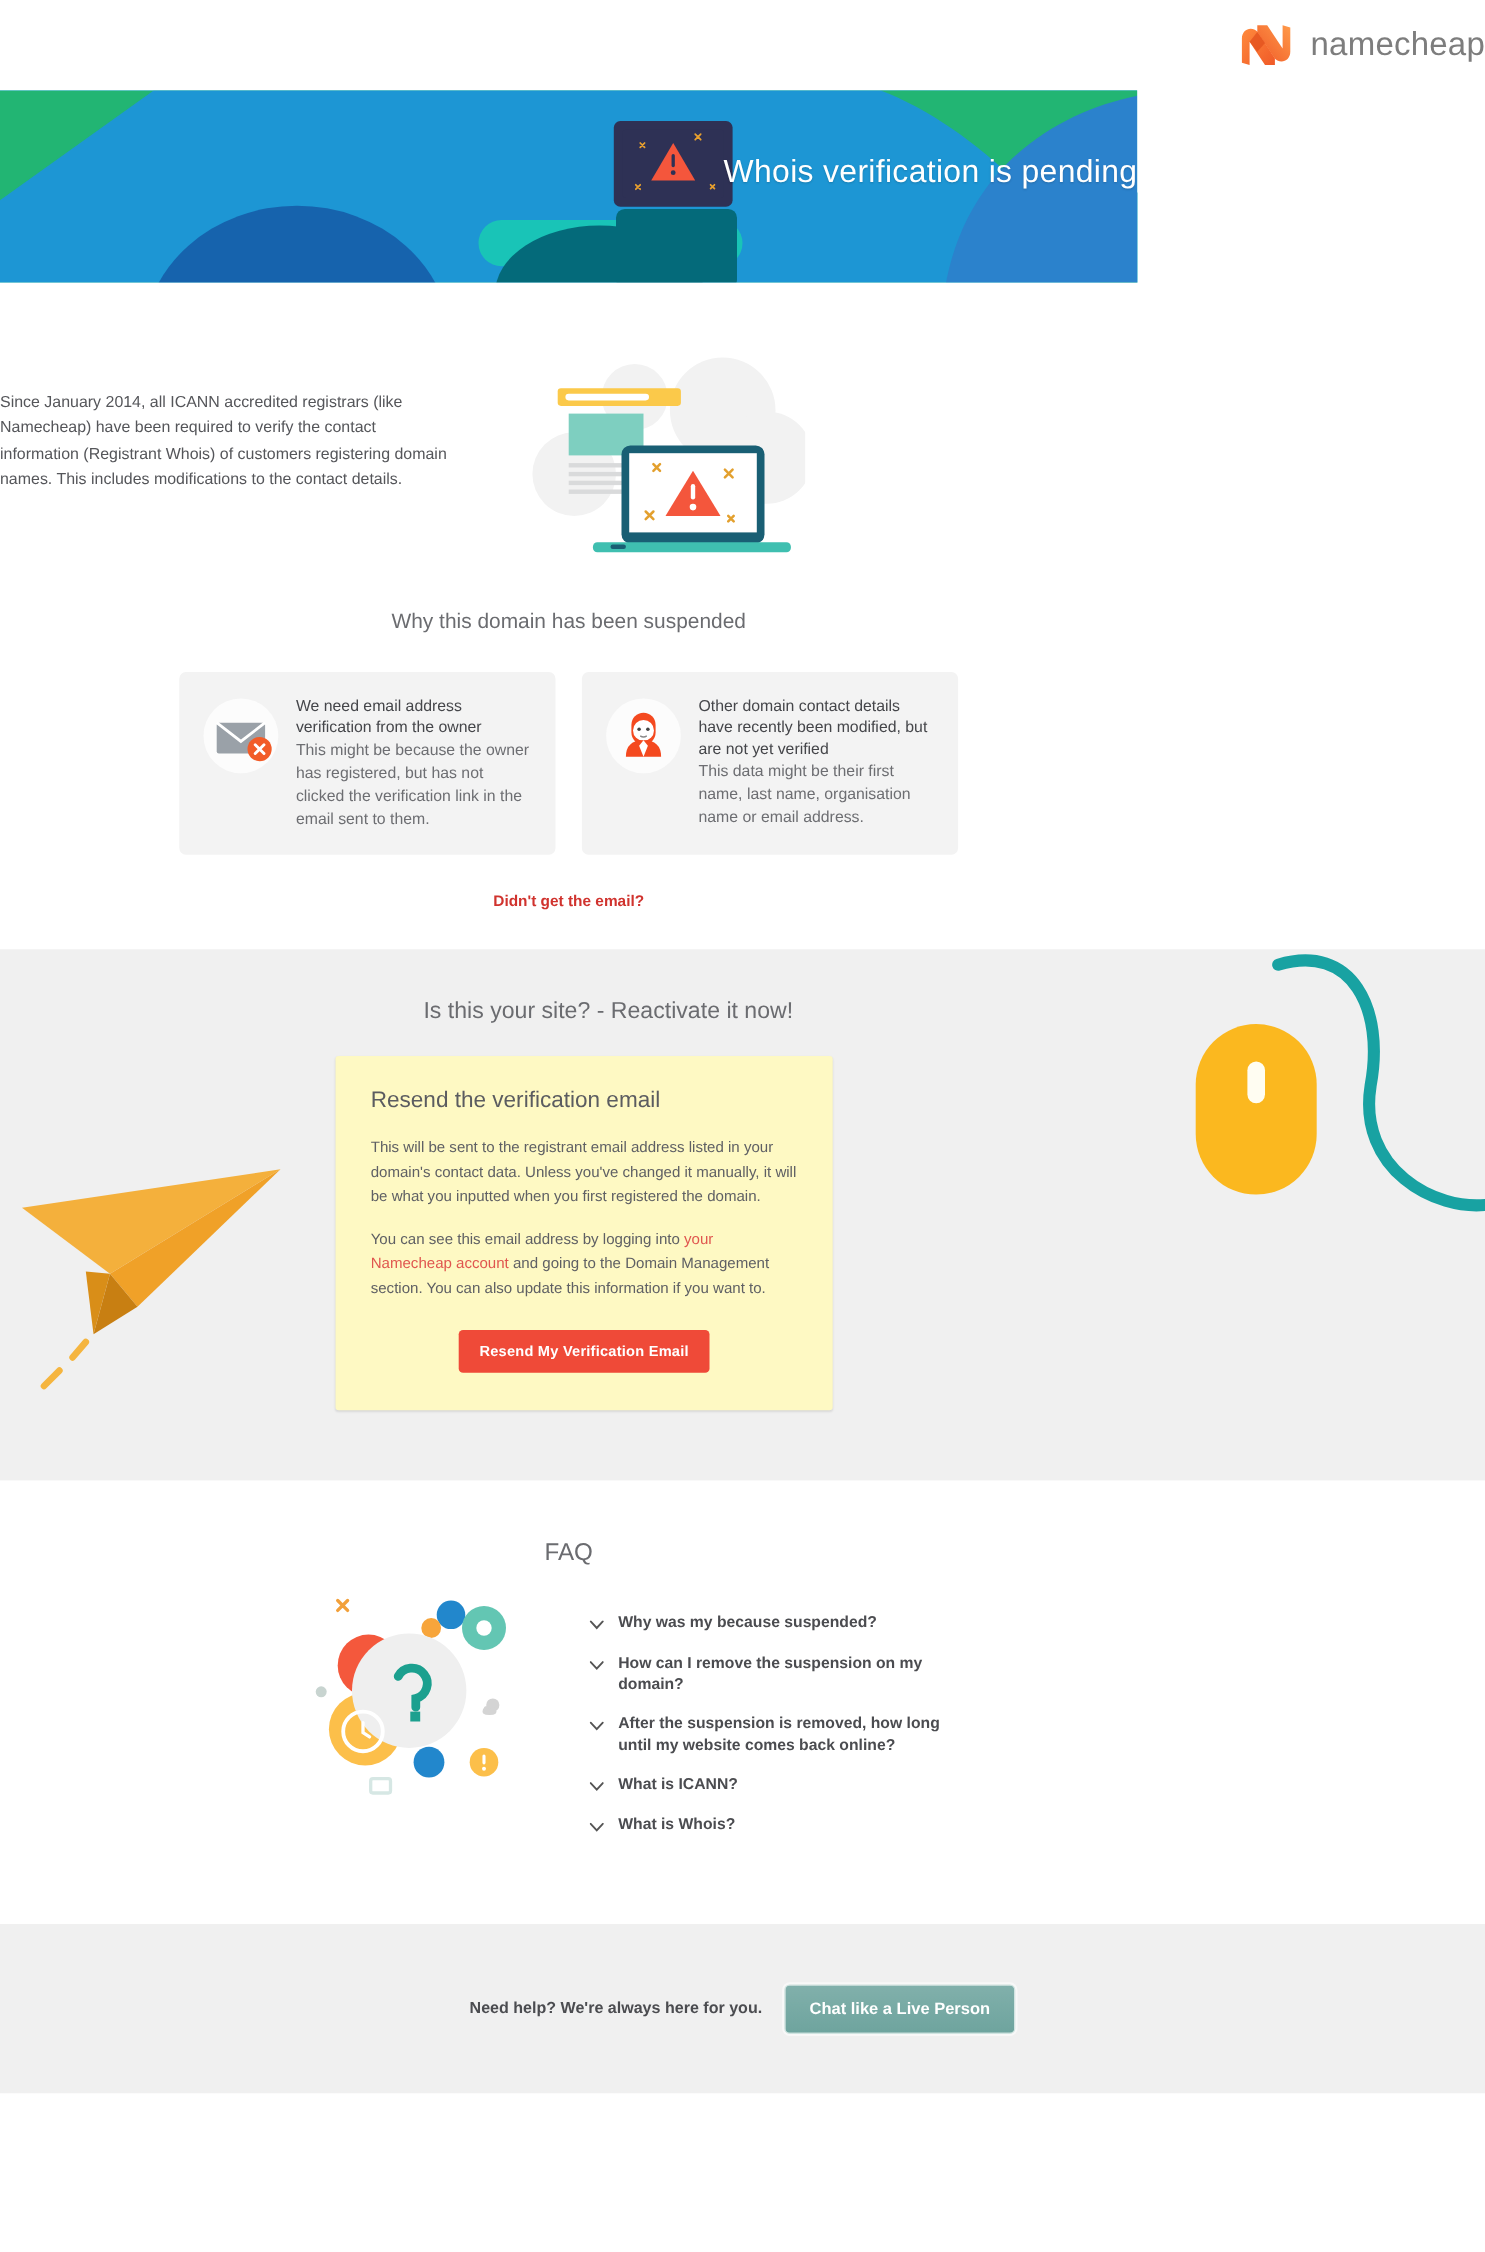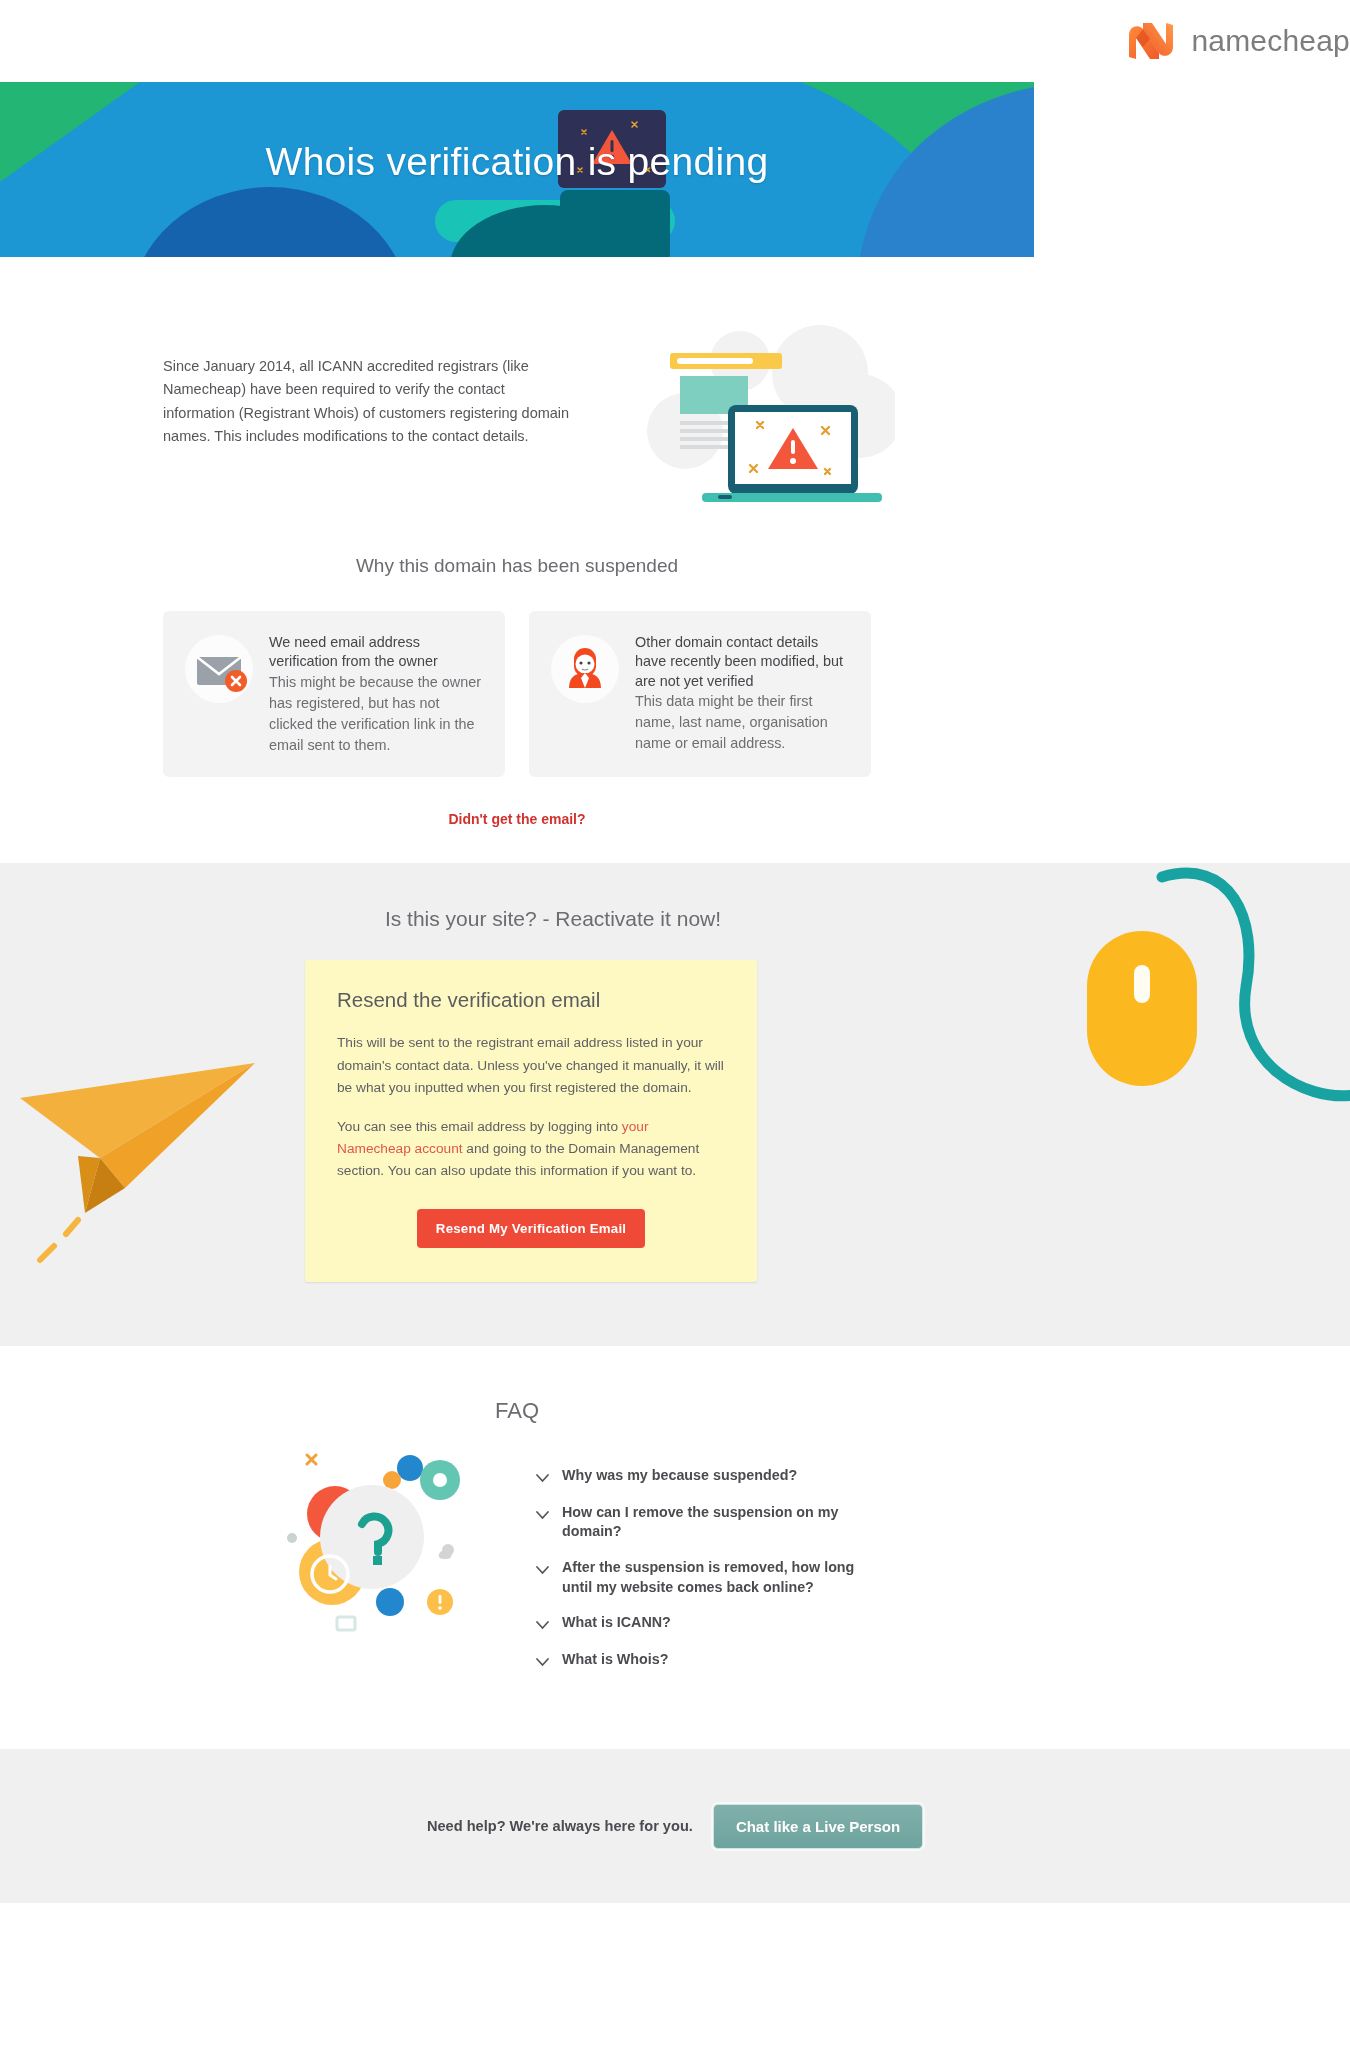--- a/index.html
+++ b/index.html
@@ -23,31 +23,31 @@
   .logo-mark { width:52px; height:44px; flex:0 0 auto; }
   .logo-text { font-size:30px; color:#7d7d7d; letter-spacing:.2px; font-weight:400; }
 
   
   .hero {
     position:relative; width:1034px; height:175px; overflow:hidden;
     background:#1EA6D9;
   }
   .hero-svg { position:absolute; inset:0; width:100%; height:100%; display:block; }
   .hero-title {
-    position:absolute; left:0; right:0; top:58px; text-align:center;
-    color:#ffffff; font-size:39px; font-weight:400; letter-spacing:.3px;
+    position:absolute; left:0; right:0; top:58px; text-align:right;
+    color:#ffffff; font-size:29px; font-weight:400; letter-spacing:.3px;
     text-shadow:0 1px 2px rgba(0,0,0,.18); z-index:3;
   }
   .hero-filler { position:absolute; left:1034px; top:0; width:316px; height:175px; background:#ffffff; }
 
   
   .intro-section { position:relative; width:1034px; background:#fff; padding-top:64px; padding-bottom:10px;}
   .intro-row { display:flex; align-items:flex-start; }
   .intro-text {
-    width:410px; margin-left:163px; margin-top:34px;
+    width:410px; margin-top:34px;
     font-size:14.5px; line-height:1.62; color:#55565a;
   }
   .intro-art { margin-left:72px; width:250px; height:190px; }
 
   .why-title {
     text-align:center; font-size:19px; color:#6b6c70; font-weight:400;
     margin-top:44px; width:1034px;
   }
 
   

